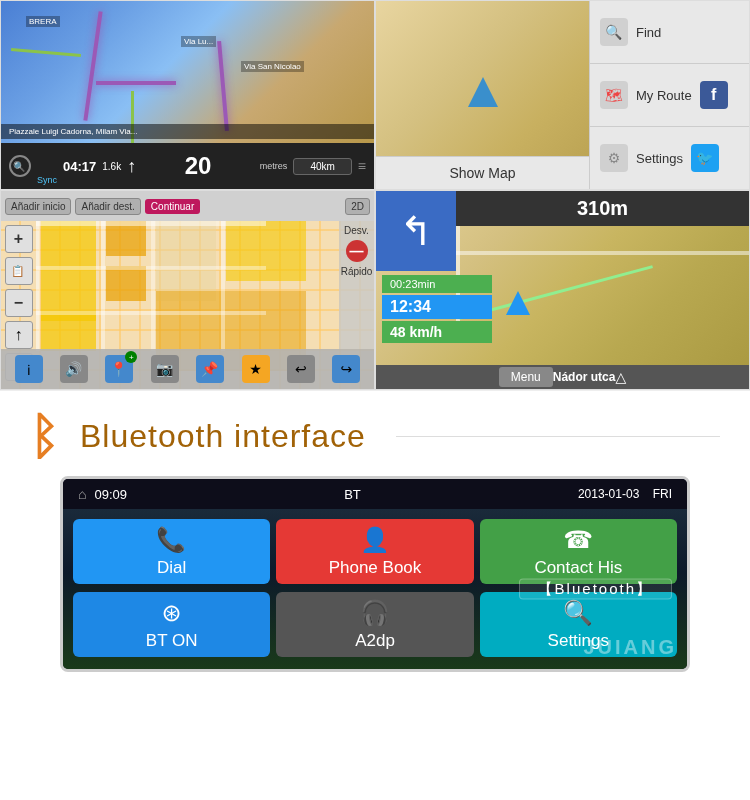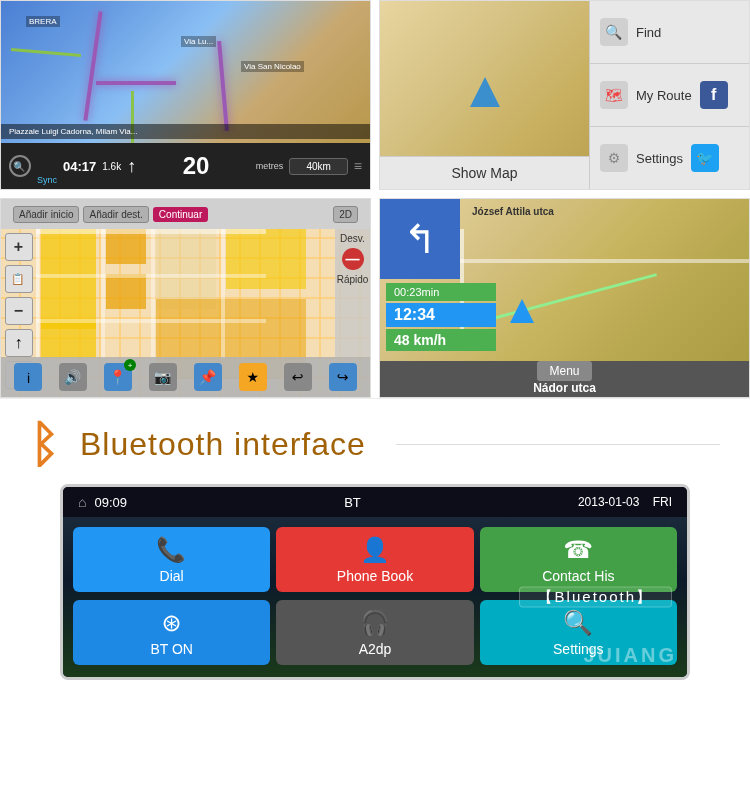--- a/index.html
+++ b/index.html
@@ -9,21 +9,21 @@
       background: #fff;
       font-family: Arial, sans-serif;
       overflow: hidden;
     }
 
     
     .nav-grid {
       display: grid;
       grid-template-columns: 1fr 1fr;
       grid-template-rows: 190px 200px;
-      gap: 8px;
+      gap: 0;
       width: 100%;
       background: #fff;
     }
 
     .nav-cell {
       position: relative;
       overflow: hidden;
       border: 1px solid #ddd;
     }
 
@@ -168,21 +168,21 @@
     }
     .map-toolbar {
       position: absolute;
       top: 0;
       left: 0;
       right: 0;
       background: #d0d0d0;
       height: 30px;
       display: flex;
       align-items: center;
-      padding: 0 12px;
+      padding: 0 4px;
       gap: 4px;
       font-size: 10px;
       color: #333;
     }
     .map-btn-small {
       background: #b0b0b0;
       border: 1px solid #888;
       border-radius: 3px;
       padding: 2px 5px;
       font-size: 10px;
@@ -333,27 +333,26 @@
       padding: 3px 8px;
       font-size: 14px;
       font-weight: bold;
       width: 110px;
     }
     .turn-bottom {
       position: absolute;
       bottom: 0;
       left: 0;
       right: 0;
-      height: 36px;
+      height: 24px;
       background: #555;
       display: flex;
       align-items: center;
-      justify-content: flex-start;
+      justify-content: center;
       padding: 0 10px;
-      flex-direction: column;
     }
     .menu-btn-turn {
       background: #888;
       color: white;
       border: none;
       padding: 3px 12px;
       border-radius: 3px;
       font-size: 12px;
       cursor: pointer;
     }
@@ -430,21 +429,21 @@
       align-items: center;
       justify-content: center;
       gap: 4px;
       cursor: pointer;
     }
     .bt-btn-icon {
       font-size: 24px;
       color: white;
     }
     .bt-btn-label {
-      font-size: 14px;
+      font-size: 17px;
       color: white;
       font-weight: 500;
     }
     .btn-blue { background: #2196f3; }
     .btn-red { background: #e53935; }
     .btn-green { background: #43a047; }
     .btn-bt-blue { background: #1e88e5; }
     .btn-dark-gray { background: #555; }
     .btn-teal { background: #00acc1; }
 
@@ -581,20 +580,21 @@
 
       <div style="position:absolute;top:100px;left:130px;width:0;height:0;border-left:12px solid transparent;border-right:12px solid transparent;border-bottom:24px solid #2196f3;"></div>
 
       <div style="position:absolute;top:5px;left:90px;right:0;color:#333;font-size:10px;font-weight:bold;padding:2px;">József Attila utca</div>
     </div>
 
     <div class="turn-arrow-box">
       <div class="turn-arrow-symbol">↰</div>
     </div>
 
+    <div class="turn-distance">310m</div>
 
     <div class="turn-info-box">
       <div class="green-info">00:23min</div>
       <div class="time-info">12:34</div>
       <div class="speed-info">48 km/h</div>
     </div>
 
     <div class="turn-bottom">
       <div class="menu-btn-turn">Menu</div>
       <div class="turn-bottom-street">Nádor utca</div>

